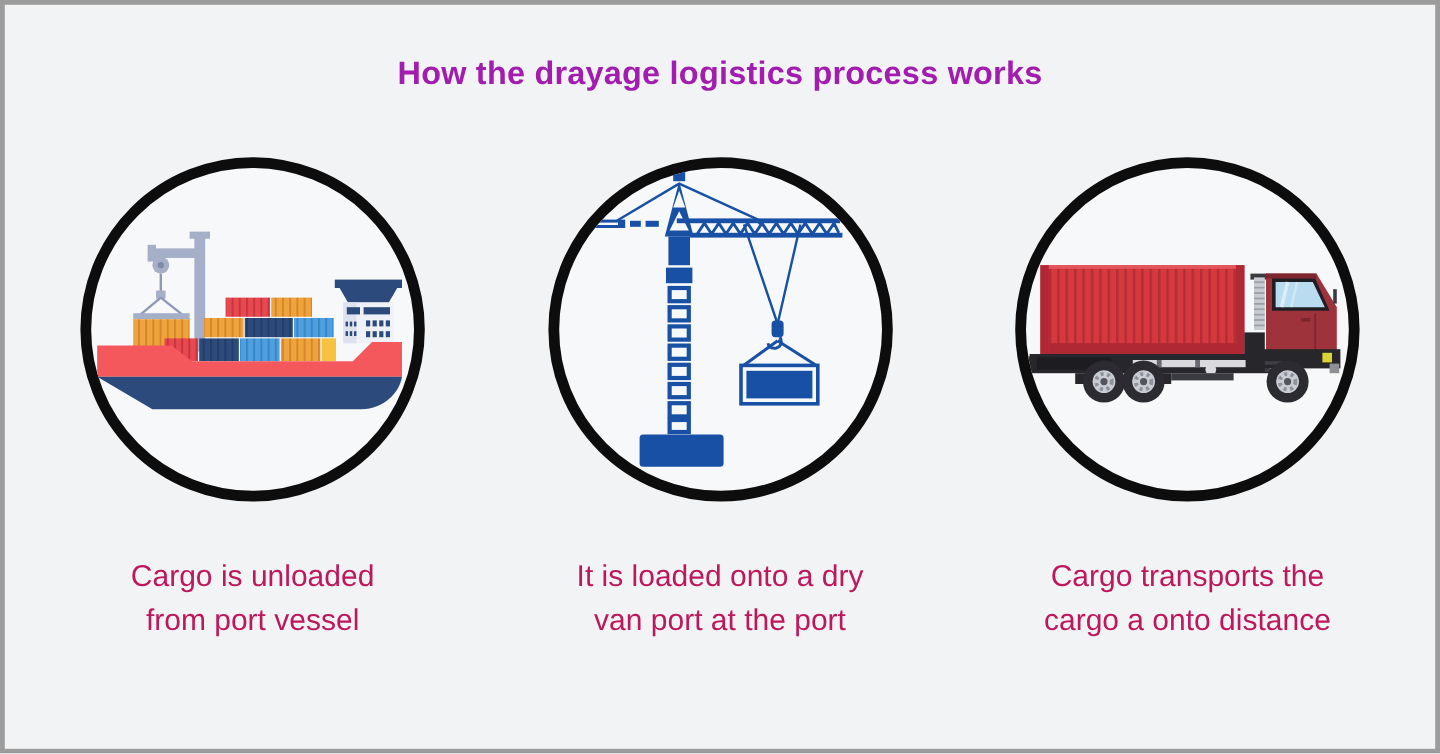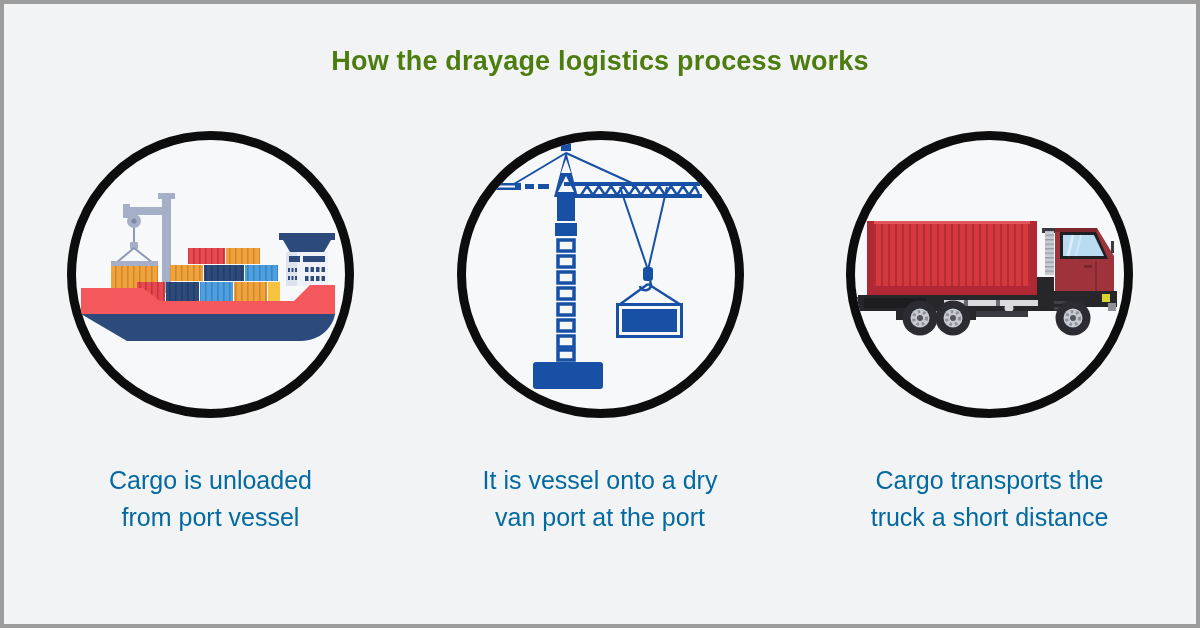--- a/index.html
+++ b/index.html
@@ -3,31 +3,31 @@
 <meta charset="utf-8">
 <style>
   html,body{margin:0;padding:0;}
   body{width:1200px;height:628px;font-family:"Liberation Sans",sans-serif;}
   .frame{
     box-sizing:border-box;width:1200px;height:628px;
     border:4px solid #9c9c9c;background:#f2f3f5;overflow:hidden;
   }
   .title{
     margin-top:42px;text-align:center;font-size:27px;font-weight:700;
-    color:#4d7c0f;letter-spacing:.2px;
+    color:#a21caf;letter-spacing:.2px;
   }
   .row{display:flex;justify-content:space-between;padding:0 63px;}
   .circles-row{margin-top:54px;}
   .circle{
     box-sizing:border-box;width:287px;height:287px;border-radius:50%;
     border:9px solid #0d0d0d;background:#f7f8fa;position:relative;overflow:hidden;
   }
   .circle svg{position:absolute;left:0;top:0;width:269px;height:269px;}
   .captions-row{margin-top:44px;}
-  .caption{width:287px;text-align:center;font-size:25px;line-height:37px;color:#0369a1;}
+  .caption{width:287px;text-align:center;font-size:25px;line-height:37px;color:#be185d;}
   .caption span{display:block;}
 </style>
 </head>
 <body>
 
 <div class="frame">
 
   <div class="title">How the drayage logistics process works</div>
 
   <div class="row circles-row">
@@ -230,22 +230,22 @@
     </div>
 
   </div>
 
   <div class="row captions-row">
     <div class="caption">
       <span>Cargo is unloaded</span>
       <span>from port vessel</span>
     </div>
     <div class="caption">
-      <span>It is vessel onto a dry</span>
+      <span>It is loaded onto a dry</span>
       <span>van port at the port</span>
     </div>
     <div class="caption">
       <span>Cargo transports the</span>
-      <span>truck a short distance</span>
+      <span>cargo a onto distance</span>
     </div>
   </div>
 
 </div>
 
 </body></html>

